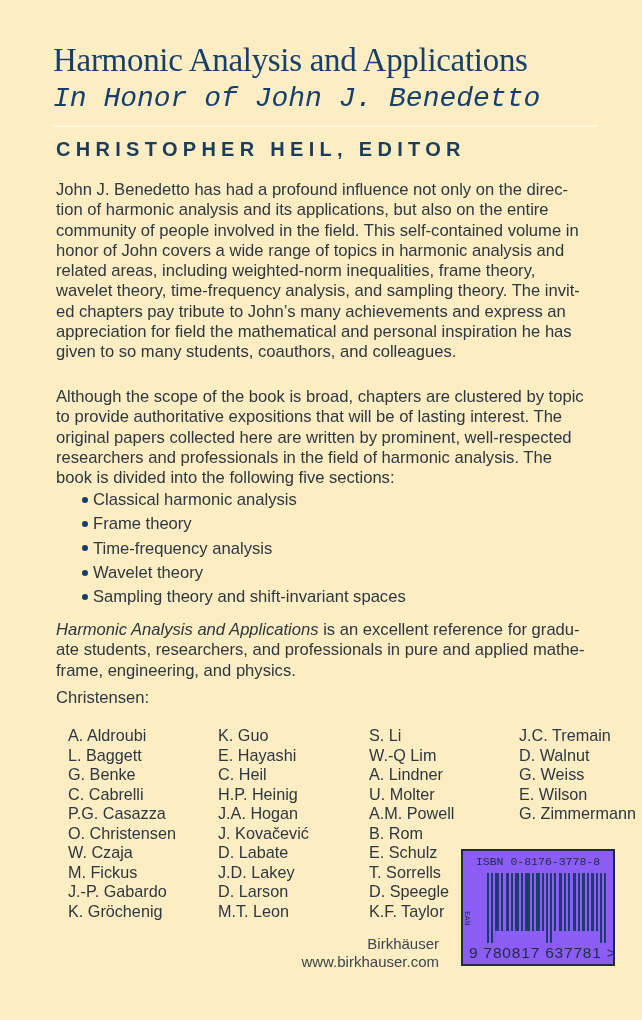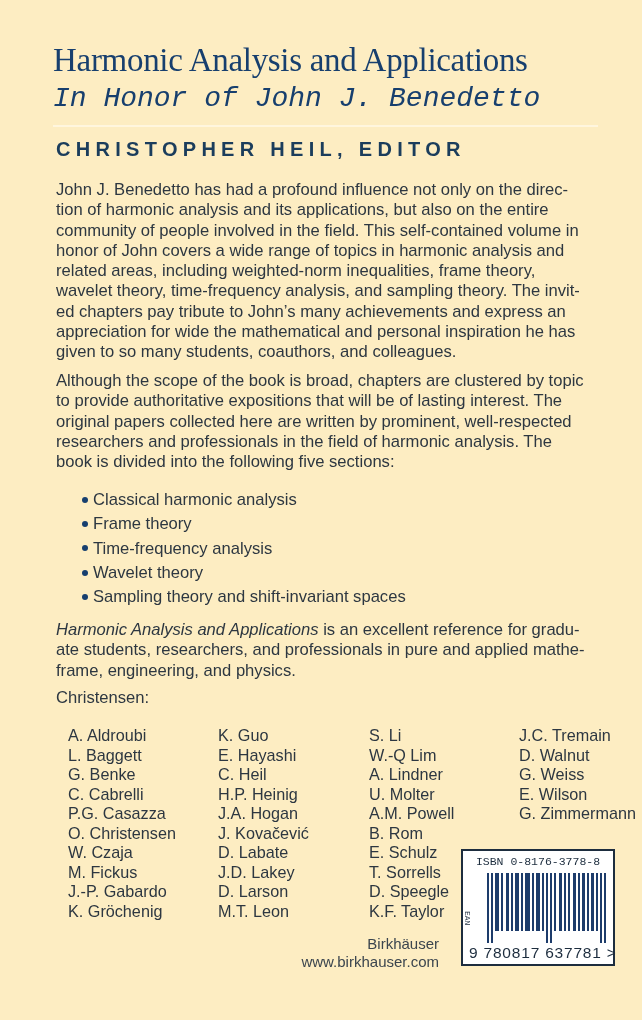--- a/index.html
+++ b/index.html
@@ -29,34 +29,34 @@
       position: absolute; left: 56px; top: 138px;
       font-family: "Liberation Sans", sans-serif; font-weight: bold;
       font-size: 20px; letter-spacing: 5.3px; color: #1b3d5c; white-space: nowrap;
     }
     .body-text {
       position: absolute; left: 56px; width: 540px;
       font-size: 16.6px; line-height: 20.3px; color: #2d3741;
     }
     .body-text p { margin: 0; white-space: nowrap; }
     #p1 { top: 180px; }
-    #p2 { top: 371px; }
+    #p2 { top: 387px; }
     ul.sections { position: absolute; left: 82px; top: 490px; margin: 0; padding: 0; list-style: none; }
     ul.sections li { height: 24.3px; font-size: 16.6px; white-space: nowrap; color: #2d3741; }
     ul.sections li .bullet { display: inline-block; width: 6px; height: 6px; border-radius: 50%; background: #173f6e; margin-right: 5px; vertical-align: middle; position: relative; top: -1px; }
     #p3 { top: 620px; }
     #p3 .ital { font-style: italic; }
     .contrib-label { position: absolute; left: 56px; top: 688px; font-size: 16.6px; color: #2d3741; }
     .contrib-col { position: absolute; top: 714px; margin: 12px; padding: 0; list-style: none; }
     .contrib-col li { height: 19.5px; font-size: 16.2px; white-space: nowrap; color: #2d3741; }
     #c0 { left: 56px; } #c1 { left: 206px; } #c2 { left: 357px; } #c3 { left: 507px; }
     .publisher { position: absolute; right: 203px; top: 935px; text-align: right; font-size: 15px; color: #3b454e; line-height: 18px; }
     .barcode-box {
       position: absolute; left: 461px; top: 849px; width: 154px; height: 117px;
-      background: #ffffff; border: 2px solid #1d2d3e; box-sizing: border-box;
+      background: #8b5cf6; border: 2px solid #1d2d3e; box-sizing: border-box;
     }
     .isbn { position: absolute; left: 0; right: 0; top: 4px; text-align: center; font-family: "Liberation Mono", monospace; font-size: 11.5px; color: #1d2d3e; }
     .ean { position: absolute; left: 9px; top: 60px; font-family: "Liberation Mono", monospace; font-size: 8px; color: #1d2d3e; transform: rotate(90deg); transform-origin: left top; }
     .bars { position: absolute; left: 24px; top: 22px; width: 122px; height: 70px; }
     .ean-digits { position: absolute; left: 6px; right: 4px; bottom: 2px; font-size: 15.5px; color: #1d2d3e; white-space: nowrap; letter-spacing: 0.8px; }
   </style>
 </head>
 <body>
 
 <div class="title">Harmonic Analysis and Applications</div>
@@ -65,21 +65,21 @@
 <div class="editor">CHRISTOPHER HEIL, EDITOR</div>
 
 <div id="p1" class="body-text">
   <p>John J. Benedetto has had a profound influence not only on the direc-</p>
   <p>tion of harmonic analysis and its applications, but also on the entire</p>
   <p>community of people involved in the field. This self-contained volume in</p>
   <p>honor of John covers a wide range of topics in harmonic analysis and</p>
   <p>related areas, including weighted-norm inequalities, frame theory,</p>
   <p>wavelet theory, time-frequency analysis, and sampling theory. The invit-</p>
   <p>ed chapters pay tribute to John’s many achievements and express an</p>
-  <p>appreciation for wide the mathematical and personal inspiration he has</p>
+  <p>appreciation for field the mathematical and personal inspiration he has</p>
   <p>given to so many students, coauthors, and colleagues.</p>
 </div>
 
 <div id="p2" class="body-text">
   <p>Although the scope of the book is broad, chapters are clustered by topic</p>
   <p>to provide authoritative expositions that will be of lasting interest. The</p>
   <p>original papers collected here are written by prominent, well-respected</p>
   <p>researchers and professionals in the field of harmonic analysis. The</p>
   <p>book is divided into the following five sections:</p>
 </div>

